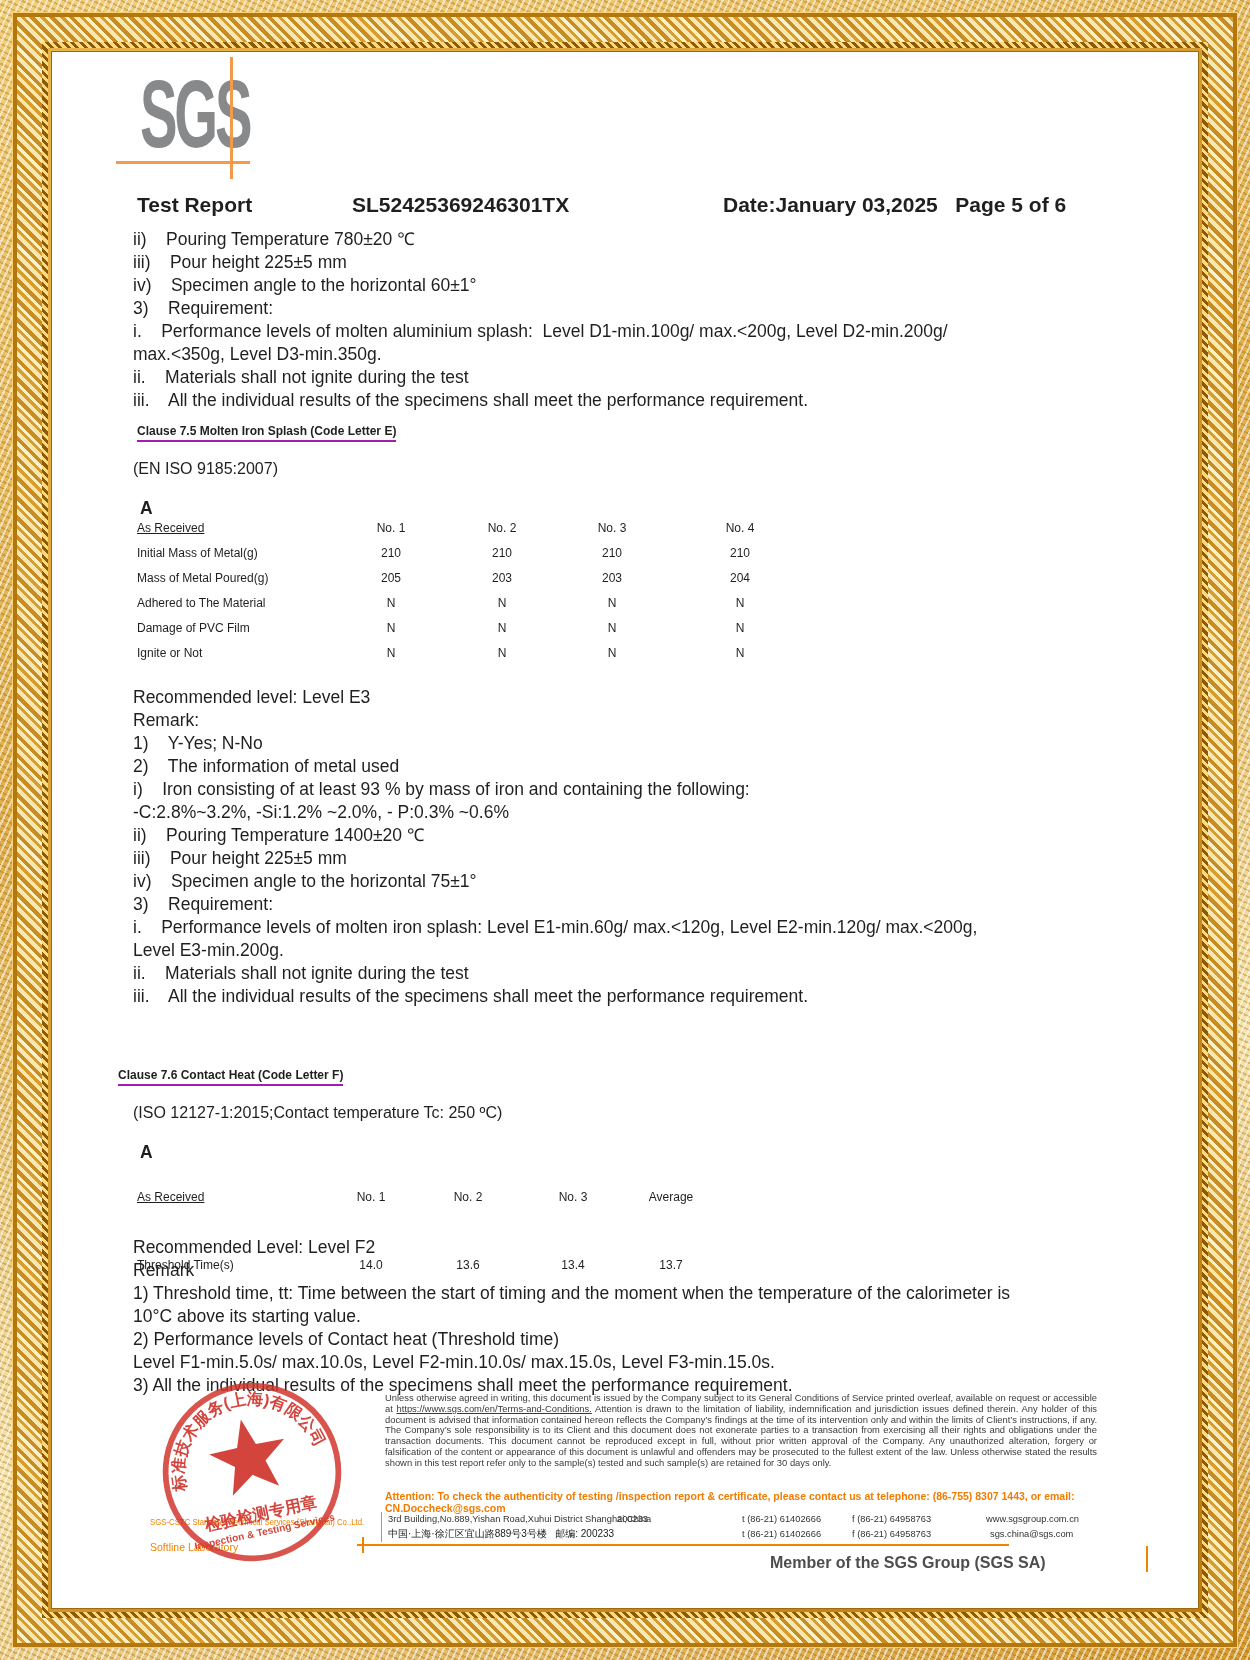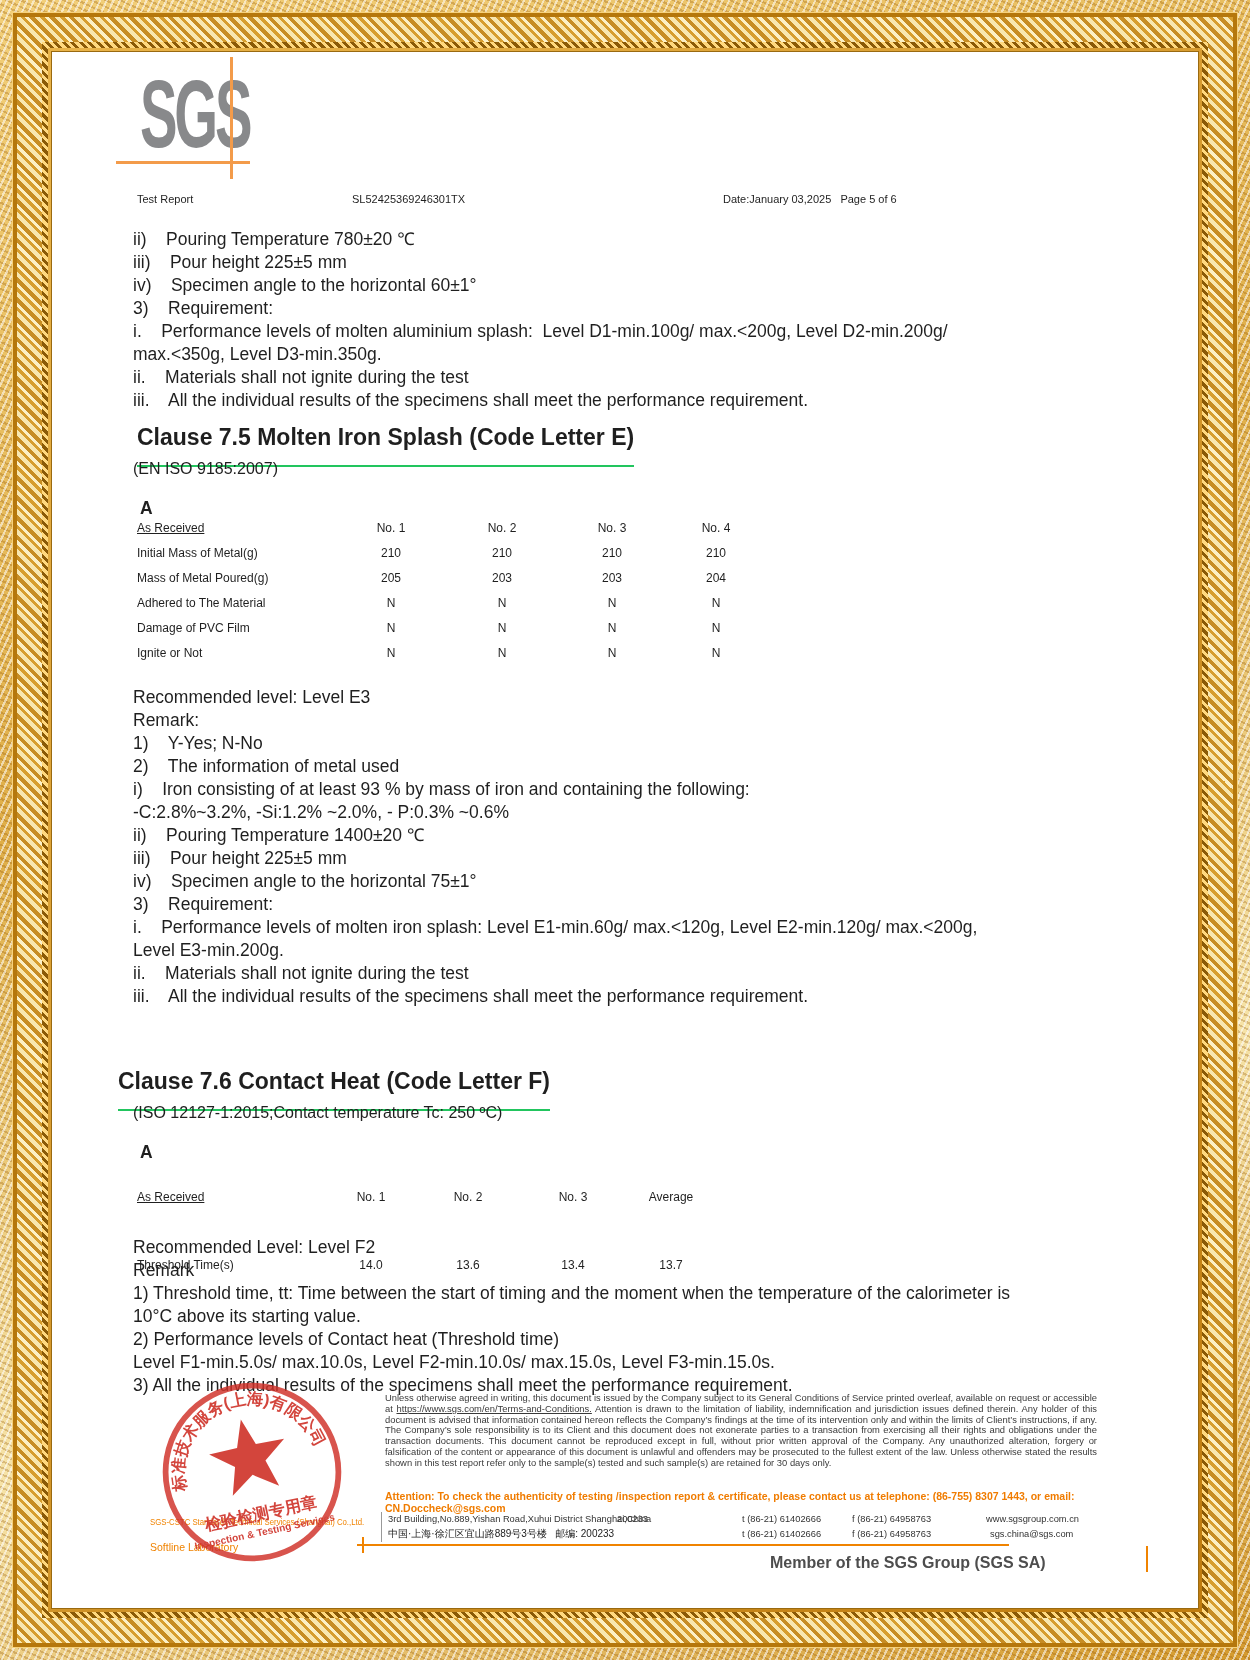--- a/index.html
+++ b/index.html
@@ -19,36 +19,36 @@
   .f3{height:100%;padding:25px;
       background:repeating-linear-gradient(45deg,#f8e7b0 0 4px,#d79e2f 4px 7px,#fcf0c6 7px 10px,#c78d24 10px 14px);}
   .f4{height:100%;padding:6px;background:repeating-linear-gradient(45deg,#8a5a07 0 3px,#ffd87e 3px 6px);}
   .f5{height:100%;padding:3px;background:linear-gradient(135deg,#e9b44a,#c07c0e);}
   .page{height:100%;background:#fff;border:1px solid #9a6a10;}
   
   .content{position:absolute;inset:0;z-index:1;}
   .abs{position:absolute;}
   .line{height:23px;white-space:pre;}
   .lines{position:absolute;font-size:17.5px;line-height:23px;}
-  .hdr{font-size:11px;font-weight:normal;white-space:pre;}
+  .hdr{font-size:21px;font-weight:bold;white-space:pre;}
   
   .logo-text{left:140px;top:64px;font-size:88px;line-height:90px;font-weight:bold;
     color:#88898b;letter-spacing:-5px;transform:scale(.64,1.1);transform-origin:left top;}
   .logo-hline{left:116px;top:161px;width:134px;height:3px;background:#f39b4a;}
   .logo-vline{left:230px;top:57px;width:3px;height:122px;background:#f39b4a;}
   
-  .clause-h{font-size:23px;font-weight:bold;border-bottom:2px solid #22c55e;padding-bottom:14px;white-space:pre;}
+  .clause-h{font-size:12px;font-weight:bold;border-bottom:2px solid #a21caf;padding-bottom:2px;white-space:pre;}
   .std{font-size:16px;white-space:pre;}
   .sampleA{font-size:17.5px;font-weight:bold;}
   
   .trow{position:relative;height:25px;font-size:12px;}
   .tlabel{position:absolute;left:0;white-space:pre;}
   .u{text-decoration:underline;}
   .tcell{position:absolute;width:110px;text-align:center;}
-  .c75-1{left:199px}.c75-2{left:310px}.c75-3{left:420px}.c75-4{left:524px}
+  .c75-1{left:199px}.c75-2{left:310px}.c75-3{left:420px}.c75-4{left:548px}
   .c76-1{left:179px}.c76-2{left:276px}.c76-3{left:381px}.c76-4{left:479px}
   
   .disclaimer{left:385px;top:1393px;width:712px;font-size:9.4px;line-height:10.8px;
     text-align:justify;color:#3a3a3a;}
   .disclaimer .link{text-decoration:underline;}
   .attention{left:385px;top:1491px;width:765px;font-size:10.5px;line-height:11.5px;
     font-weight:bold;color:#f07c00;}
   .addr{font-size:9.3px;color:#333;white-space:pre;}
   .addr-cn{font-size:10px;color:#222;white-space:pre;}
   .vdiv{left:381px;top:1512px;width:1px;height:30px;background:#999;}

